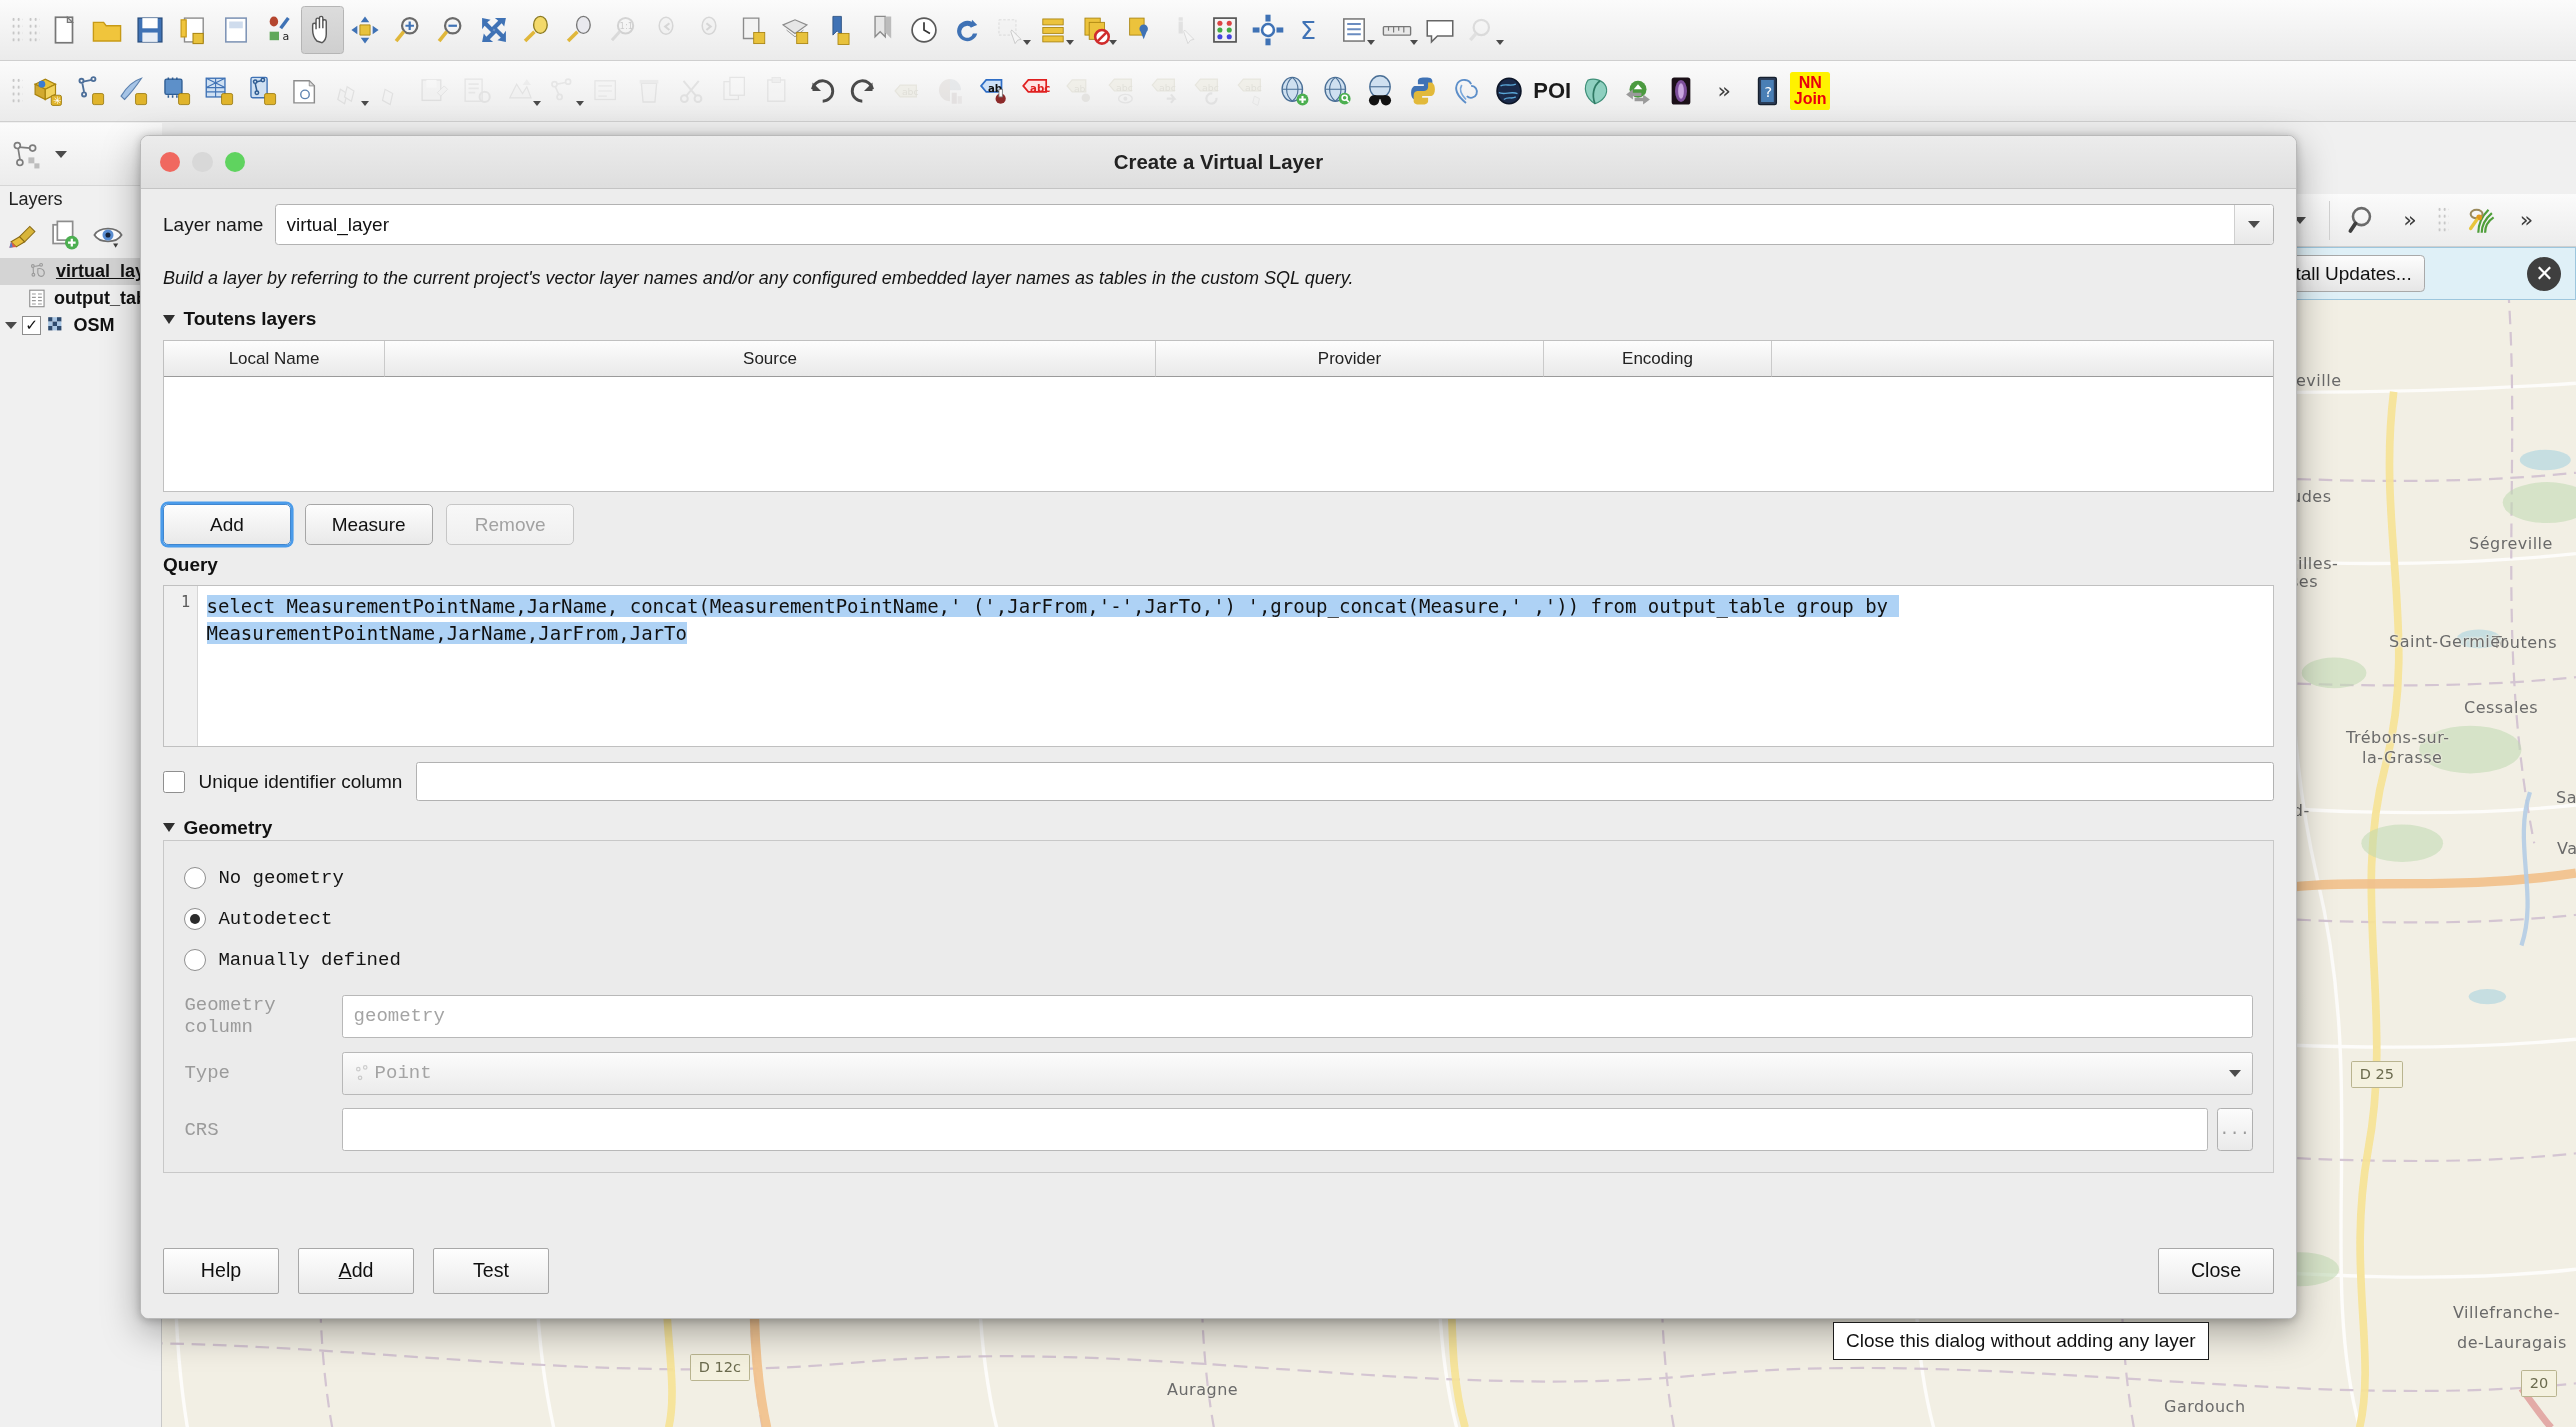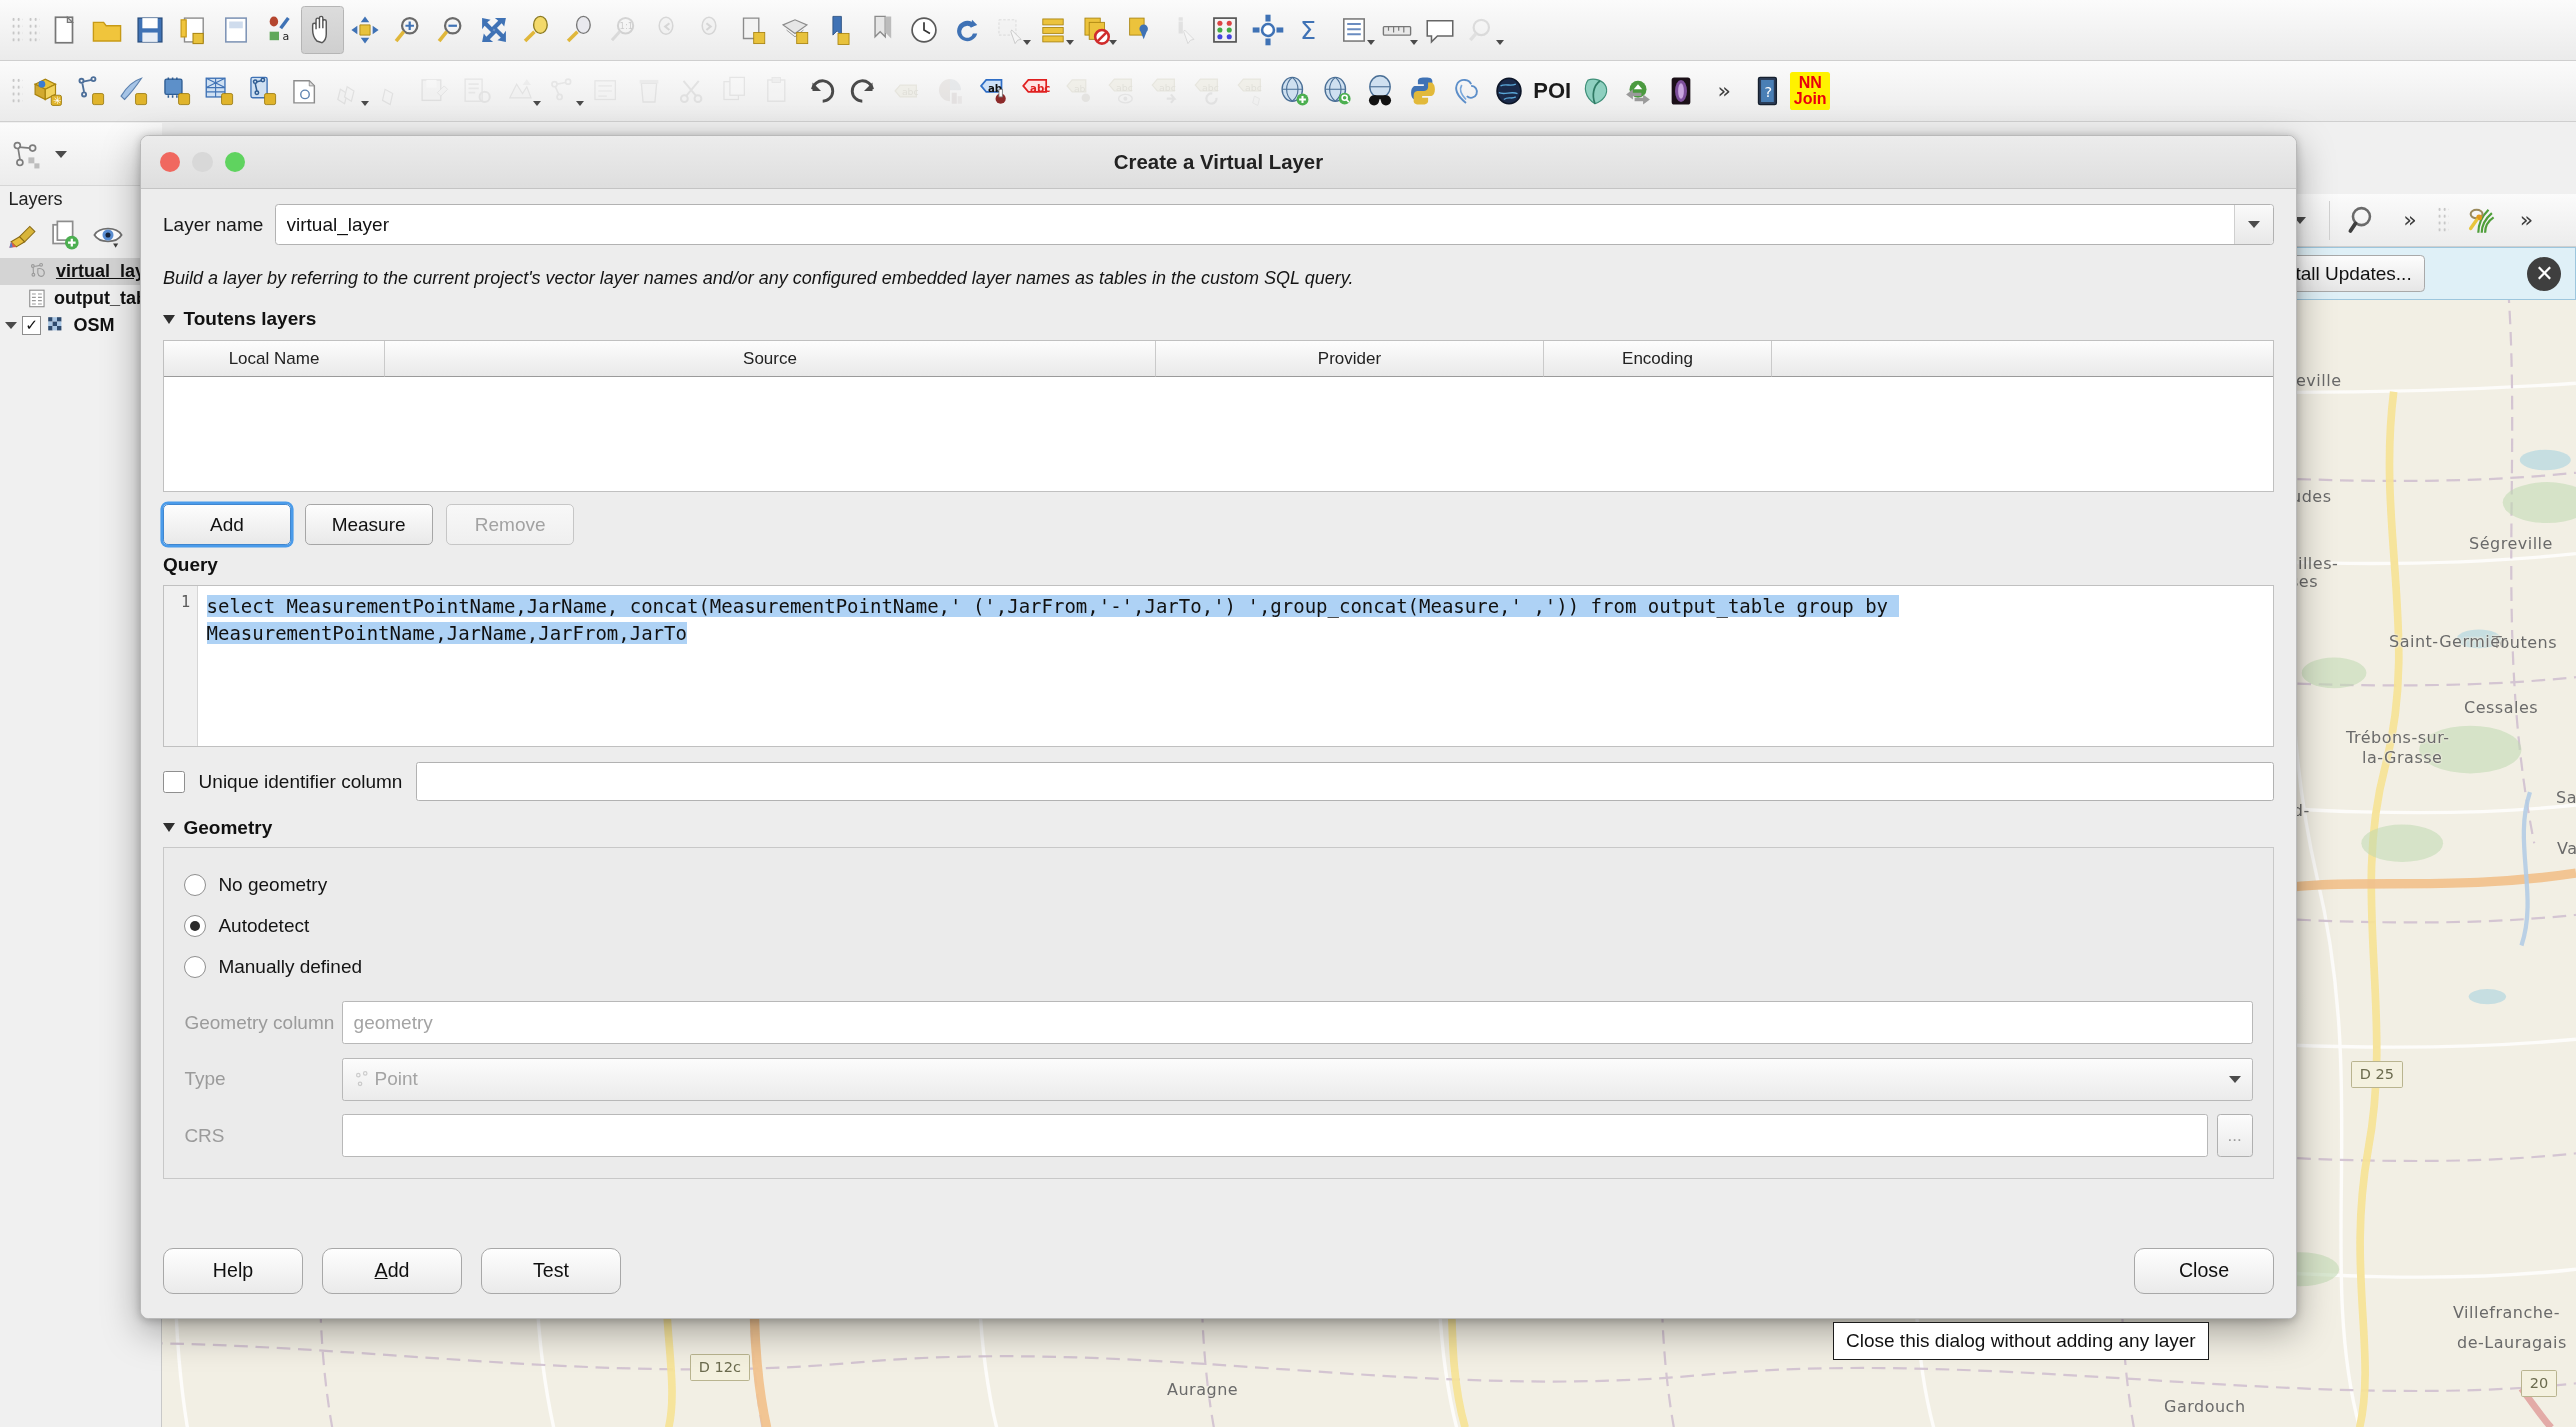--- a/index.html
+++ b/index.html
@@ -306,22 +306,23 @@
   #unique-id-label { font-size: 19px; color: #141414; }
   #unique-id-input {
     flex: 1; height: 39px; background: #fff;
     border: 0.9px solid #b2b2b2; border-radius: 2.6px;
     font-size: 19px; padding: 0 8.5px; outline: 0;
     font-family: "Liberation Sans", sans-serif;
   }
 
   #geometry-section-header { margin-top: 15.3px; }
   #geometry-box {
-    margin-top: 8px; border: 0.9px solid #c8c8c8; background: #ebebeb;
+    margin-top: 1px; border: 0.9px solid #c8c8c8; background: #ebebeb;
     padding: 17px 20.4px 20.4px 20.4px;
+    font-family: Liberation Mono, monospace;
   }
   .radio-row { display: flex; align-items: center; gap: 12px; height: 41px; }
   .radio {
     width: 22px; height: 22px; border-radius: 50%;
     border: 1.7px solid #8f8f8f; background: #fff;
     display: flex; align-items: center; justify-content: center;
     flex: 0 0 auto;
   }
   .radio .dot { width: 10.2px; height: 10.2px; border-radius: 50%; background: #2b2b2b; display: none; }
   .radio.checked .dot { display: block; }
@@ -352,23 +353,23 @@
   }
 
   #dialog-footer {
     position: absolute; left: 0; right: 0; bottom: 0; height: 95px;
     background: #ededed;
     display: flex; align-items: center; padding: 0 22px;
   }
   #footer-left { display: flex; gap: 19px; }
   #footer-right { margin-left: auto; }
   .btn-footer {
-    width: 140px; height: 46px;
+    width: 116px; height: 46px;
     background: linear-gradient(#fefefe,#eaeaea);
-    border: 0.9px solid #a8a8a8; border-radius: 10px;
+    border: 0.9px solid #a8a8a8; border-radius: 2px;
     font-size: 19.6px; color: #0f0f0f;
     display: flex; align-items: center; justify-content: center;
   }
   .accel { text-decoration: underline; }
 
   #close-tooltip {
     position: absolute;
     left: 1833px; top: 1322px;
     background: #fff; border: 0.9px solid #1b1b1b;
     padding: 6.8px 12px; font-size: 19px; color: #111;

